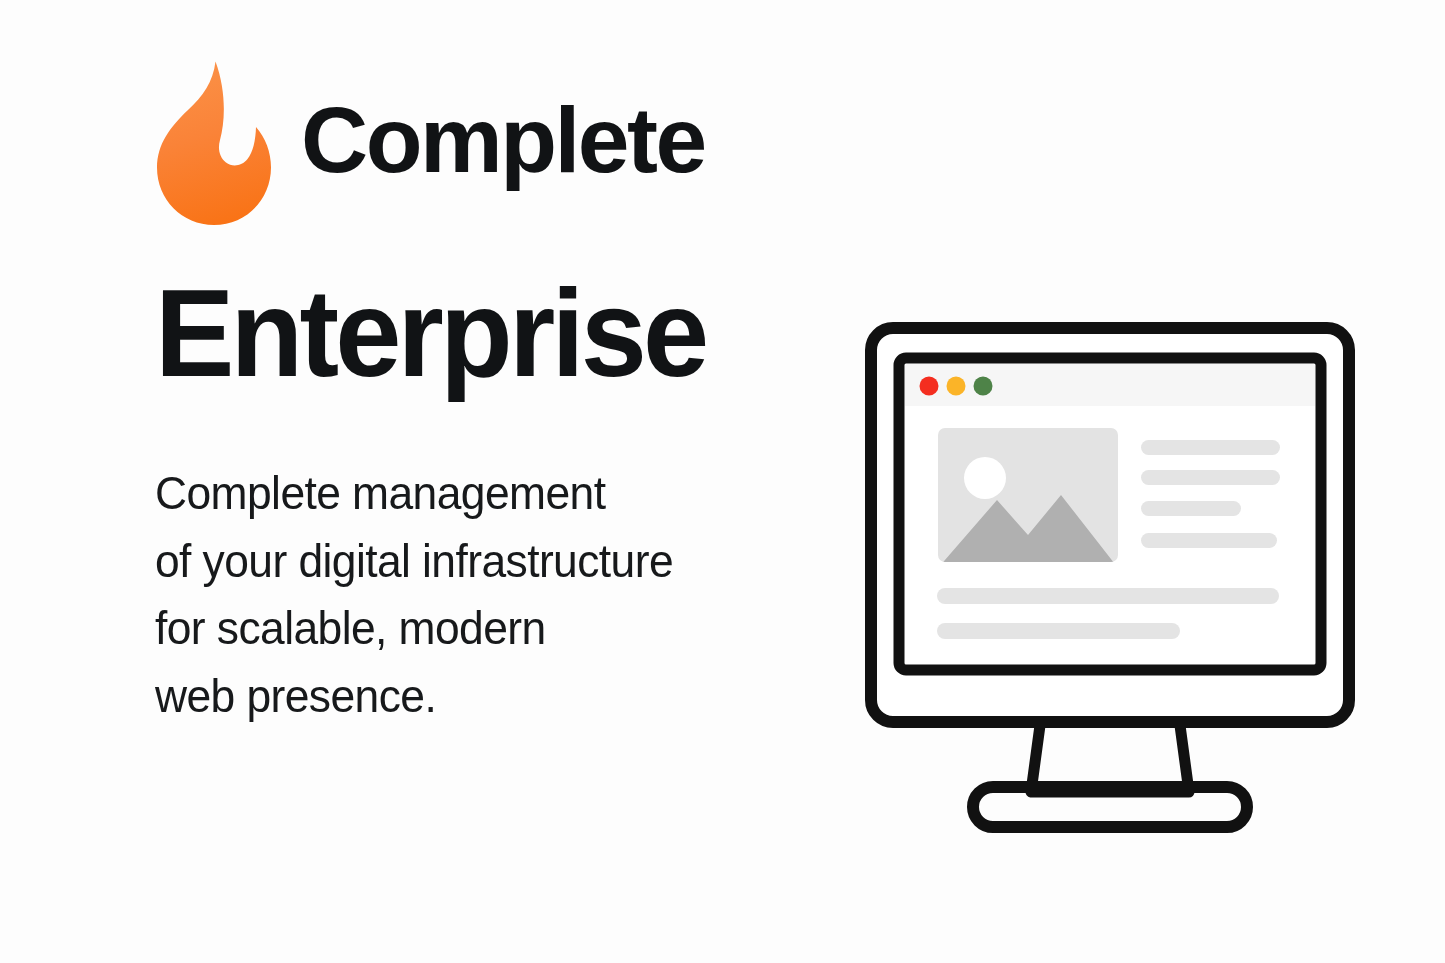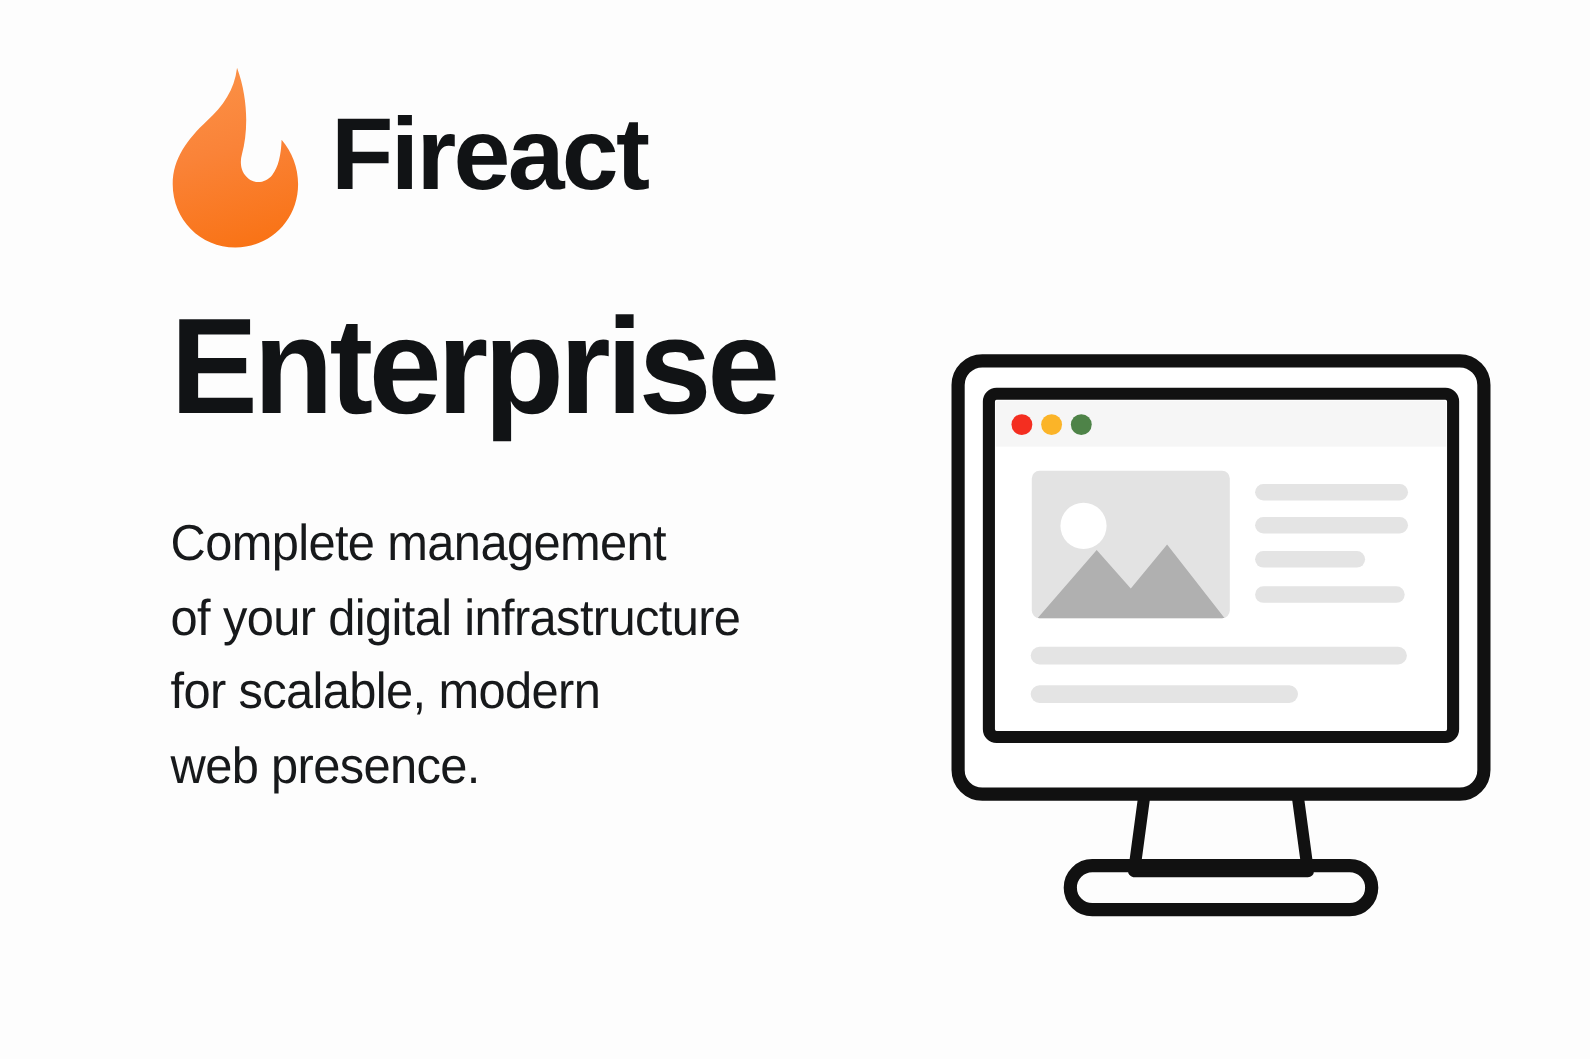--- a/index.html
+++ b/index.html
@@ -126,21 +126,21 @@
                    C 2 139.5, 27 165, 59 165
                    C 91 165, 116 139.5, 116 107.5
                    C 116 92, 110.5 78, 101 67
                    C 100.5 81, 98 92, 92.5 99
                    C 87 106, 77.5 107.5, 71 102.5
                    C 64.5 97.5, 62.5 89, 65 80
                    C 70.5 60, 71 30, 60.5 1.5 Z"></path>
         </svg>
       </span>
 
-      <h1 class="brand-name">Fireact</h1>
+      <h1 class="brand-name">Complete</h1>
     </div>
 
     <h2 class="headline">Enterprise</h2>
 
     <p class="subcopy">
       <span class="subcopy-line">Complete management</span>
       <span class="subcopy-line">of your digital infrastructure</span>
       <span class="subcopy-line">for scalable, modern</span>
       <span class="subcopy-line">web presence.</span>
     </p>

